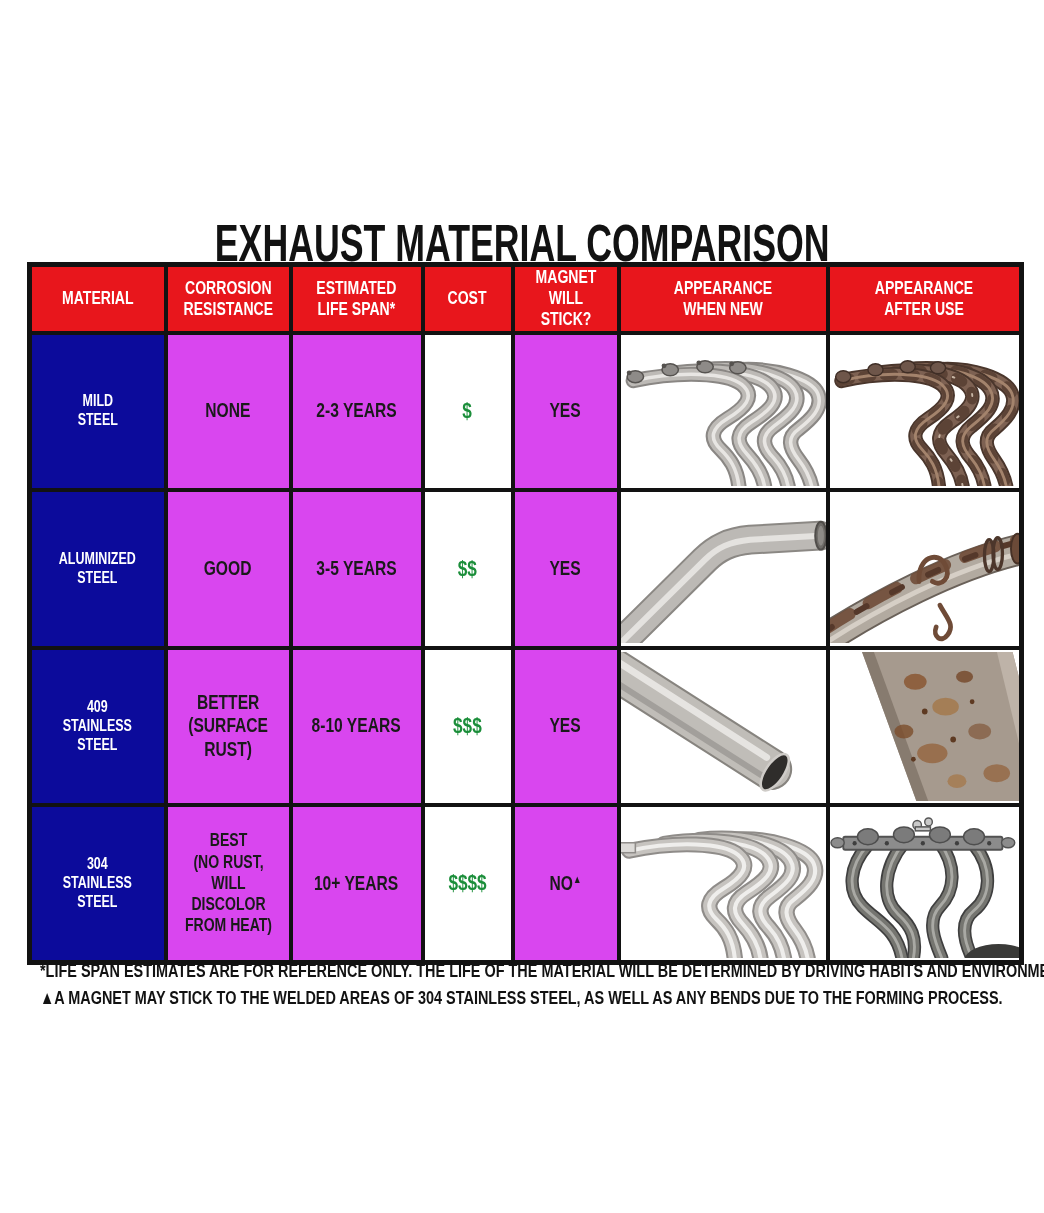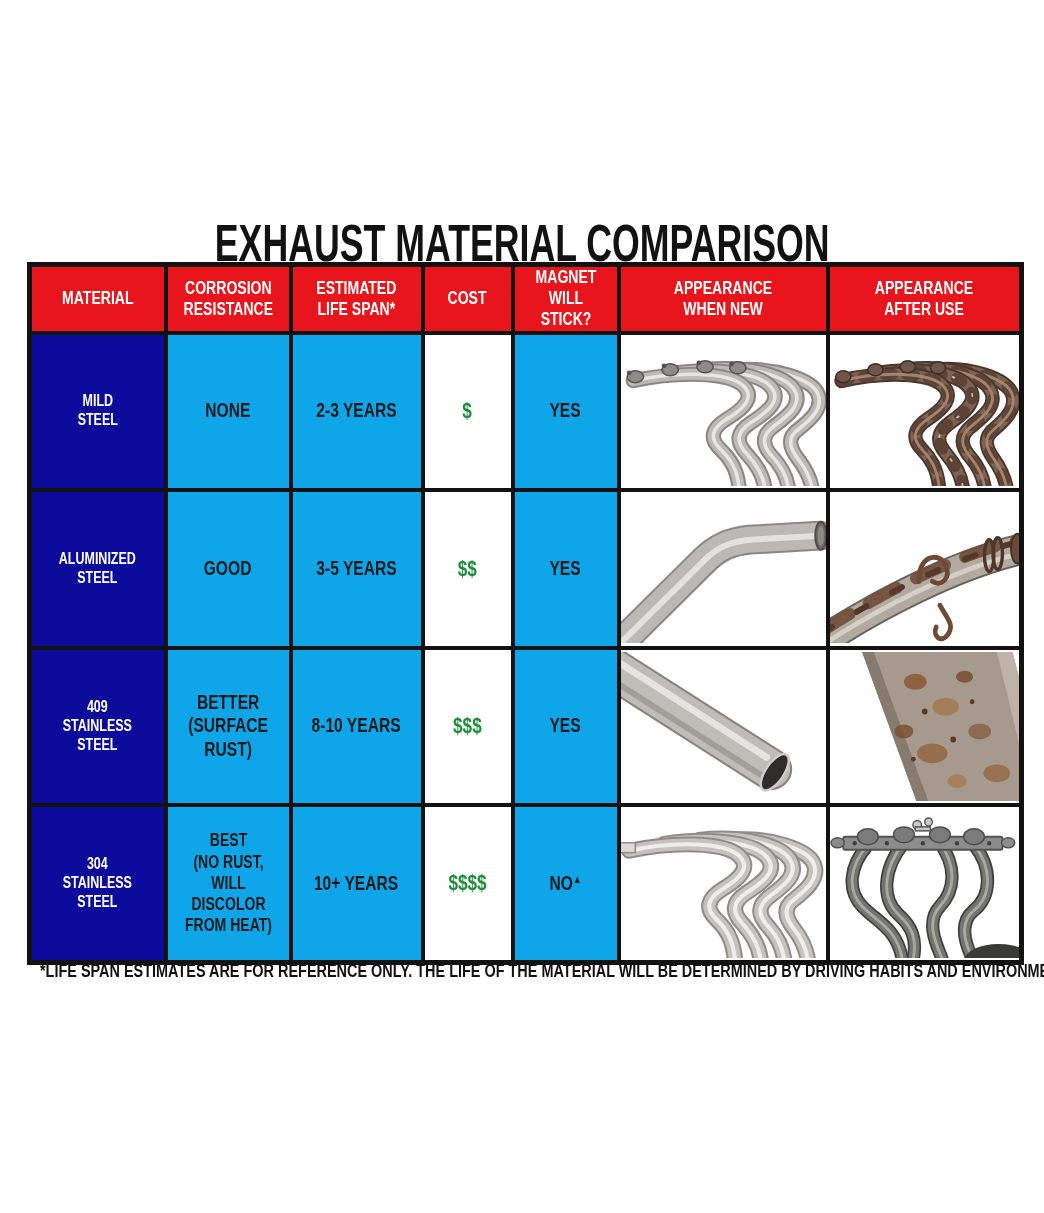--- a/index.html
+++ b/index.html
@@ -12,21 +12,21 @@
 
   #title{position:absolute;top:214px;left:0;width:100%;text-align:center;
          font-size:51px;letter-spacing:0px;color:#121212;}
   #title .cx{transform:scaleX(0.70);}
 
   table#cmp{position:absolute;left:27px;top:262px;border-collapse:collapse;table-layout:fixed;
             border:5px solid #121212;}
   #cmp th,#cmp td{border:4px solid #121212;padding:0;text-align:center;vertical-align:middle;overflow:hidden;}
   #cmp th{background:#e8161c;color:#ffffff;font-size:18px;}
   #cmp td.mat{background:#0c0b9b;color:#ffffff;font-size:16px;}
-  #cmp td.val{background:#0ea5e9;color:#1a1a1a;font-size:20px;}
+  #cmp td.val{background:#d946ef;color:#1a1a1a;font-size:20px;}
   #cmp td.cost{background:#ffffff;color:#1b8e3a;font-size:22px;}
   #cmp td.photo{background:#ffffff;padding:0;}
   #cmp td.photo svg{display:block;width:100%;height:149px;}
   sup.tri{font-size:11px;vertical-align:7px;letter-spacing:0;}
 
   #footnotes{position:absolute;left:40px;top:960px;width:990px;font-size:19px;color:#121212;}
   .fnline{height:27px;}
 </style>
 </head>
 <body>
@@ -285,15 +285,16 @@
                 <rect x="90" y="18" width="16" height="4"></rect>
               </g>
         </svg>
       </td>
     </tr>
   </tbody>
     </table>
 
   <div id="footnotes">
     <div class="fnline"><span class="cx-left">*LIFE SPAN ESTIMATES ARE FOR REFERENCE ONLY. THE LIFE OF THE MATERIAL WILL BE DETERMINED BY DRIVING HABITS AND ENVIRONMENTAL FACTORS.</span></div>
+    <div class="fnline"><span class="cx-left">▲A MAGNET MAY STICK TO THE WELDED AREAS OF 304 STAINLESS STEEL, AS WELL AS ANY BENDS DUE TO THE FORMING PROCESS.</span></div>
   </div>
 
 </div>
 
 </body></html>

